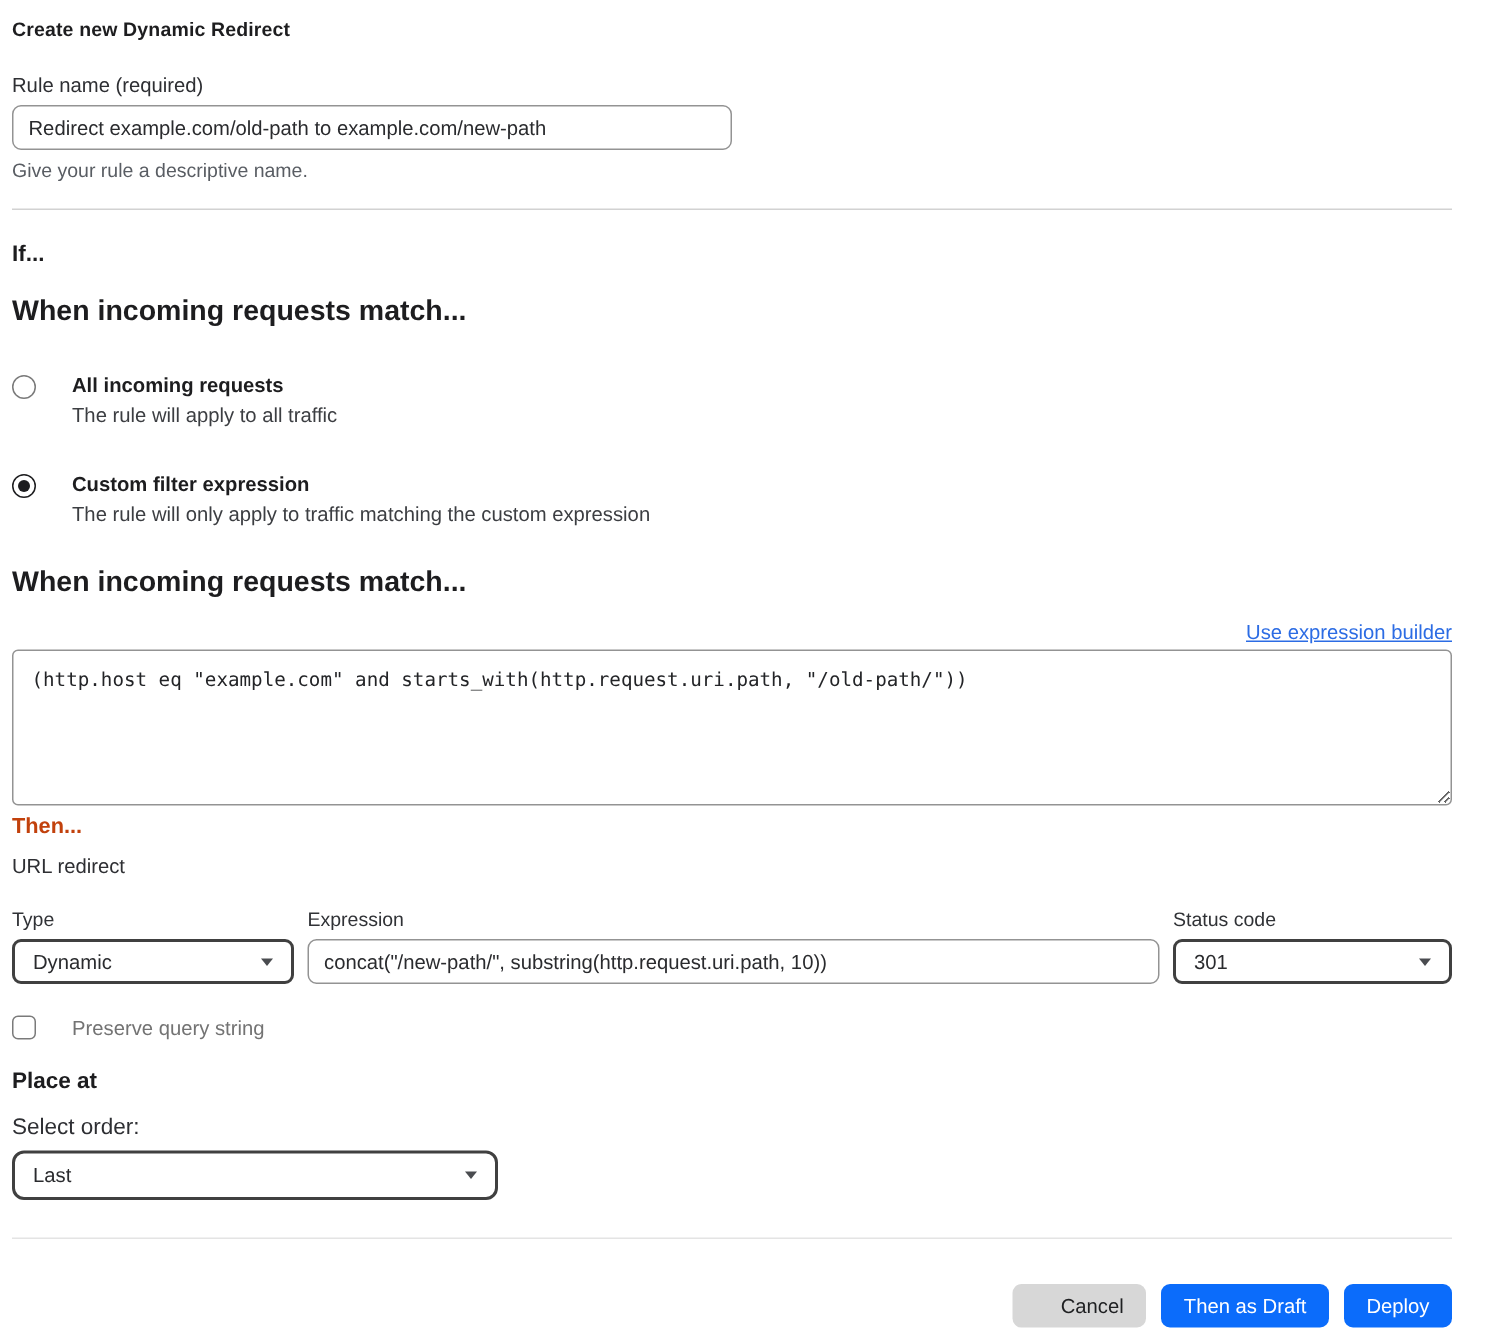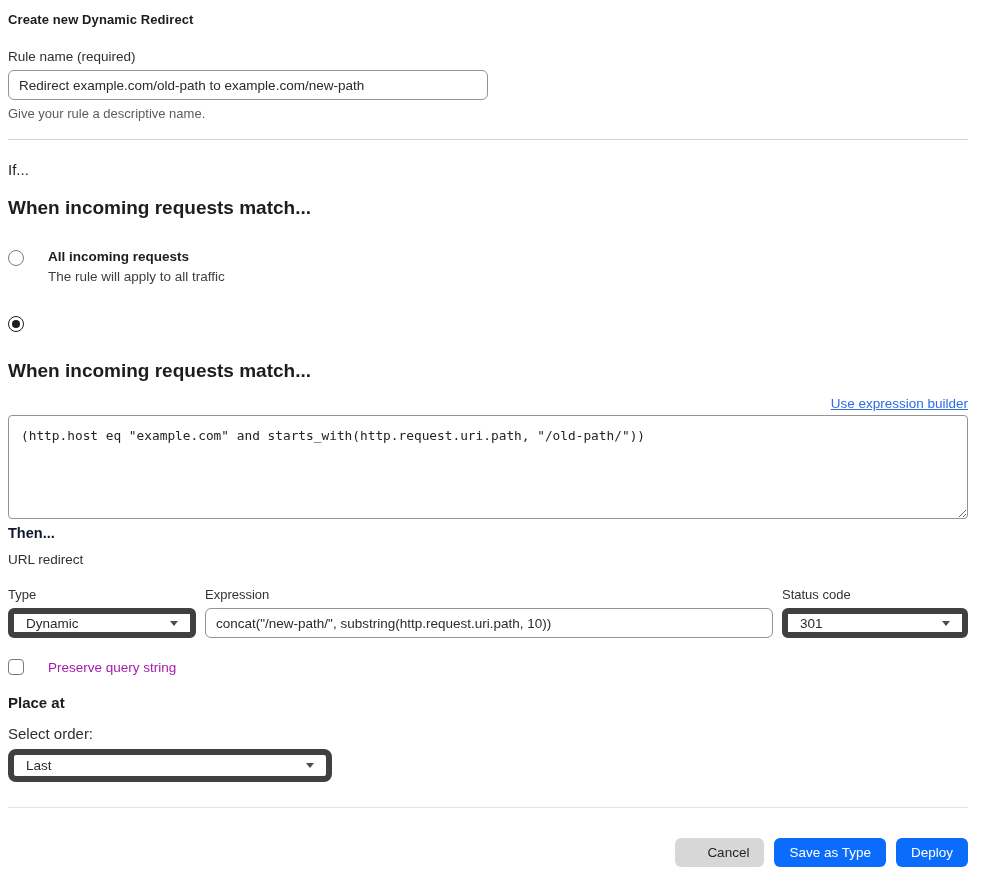--- a/index.html
+++ b/index.html
@@ -19,21 +19,21 @@
     border: 1px solid #939393; border-radius: 6px;
     padding: 12px 10px; font-size: 13.5px; color: #2a2b2e;
     font-family: "Liberation Sans", sans-serif; background: #fff; outline: none;
     display: block;
   }
   .help-text { margin-top: 6px; font-size: 13px; color: #595d63; }
 
   .divider { margin-top: 18px; border: none; border-top: 1px solid #d2d2d2; height: 0; }
   .divider.bottom { margin-top: 25px; border-top-color: #e4e4e4; }
 
-  .section-heading { margin-top: 21px; font-size: 15px; font-weight: normal; color: #1d1d1f; }
+  .section-heading { margin-top: 21px; font-size: 15px; font-weight: bold; color: #1d1d1f; }
   .sub-heading { margin-top: 19px; font-size: 19px; font-weight: bold; color: #1d1d1f; }
 
   .radio-row { display: flex; align-items: flex-start; margin-top: 30px; }
   .radio-row + .radio-row { margin-top: 31px; }
   .radio-circle {
     width: 16px; height: 16px; border-radius: 50%;
     border: 1.5px solid #7a7a7a; background: #fff; flex: 0 0 auto;
     margin-top: 1px; position: relative; cursor: pointer;
   }
   .radio-row.selected .radio-circle { border-color: #1d1d1f; }
@@ -49,49 +49,49 @@
   .builder-row { margin-top: 14px; text-align: right; }
   .builder-link { font-size: 13.5px; color: #2c6ce4; text-decoration: underline; cursor: pointer; }
 
   .expr-textarea {
     margin-top: 4px; width: 960px; height: 104px; display: block;
     border: 1px solid #939393; border-radius: 4px; resize: vertical;
     padding: 11px 12px; font-family: "DejaVu Sans Mono", "Liberation Mono", monospace;
     font-size: 12.8px; color: #232427; line-height: 1.35; outline: none; background: #fff;
   }
 
-  .then-heading { margin-top: 6px; font-size: 14.5px; font-weight: bold; color: #0f172a; }
+  .then-heading { margin-top: 6px; font-size: 14.5px; font-weight: bold; color: #c2410c; }
   .url-redirect-label { margin-top: 11px; font-size: 13.5px; color: #2e2f33; }
 
   .fields-row { margin-top: 20px; display: flex; gap: 9px; width: 960px; }
   .col-type { width: 188px; flex: 0 0 auto; }
   .col-expression { flex: 1 1 auto; }
   .col-status { width: 186px; flex: 0 0 auto; }
   .col-label { font-size: 13px; color: #303236; margin-bottom: 6px; }
   .select-box {
-    height: 30px; border: 6px solid #404040; border-radius: 6px; background: #fff;
+    height: 30px; border: 2px solid #404040; border-radius: 6px; background: #fff;
     display: flex; align-items: center; justify-content: space-between;
     padding: 0 12px; font-size: 13.5px; color: #2a2b2e; cursor: pointer;
   }
   .caret-down {
     width: 0; height: 0; border-left: 4.5px solid transparent;
     border-right: 4.5px solid transparent; border-top: 5.5px solid #4a4c50;
   }
   .inline-input {
     width: 100%; height: 30px; border: 1px solid #939393; border-radius: 6px;
     padding: 0 10px; font-size: 13.5px; color: #2a2b2e; outline: none;
     font-family: "Liberation Sans", sans-serif; background: #fff;
   }
 
   .checkbox-row { margin-top: 21px; display: flex; align-items: center; }
   .checkbox-box {
     width: 16px; height: 16px; border: 1.5px solid #7a7a7a; border-radius: 4px;
     background: #fff; flex: 0 0 auto; cursor: pointer;
   }
-  .checkbox-label { margin-left: 24px; font-size: 13.5px; color: #a21caf; cursor: pointer; }
+  .checkbox-label { margin-left: 24px; font-size: 13.5px; color: #737373; cursor: pointer; }
 
   .place-heading { margin-top: 19px; font-size: 15px; font-weight: bold; color: #1d1d1f; }
   .order-label { margin-top: 14px; font-size: 15px; color: #2e2f33; }
   .order-select { margin-top: 7px; width: 324px; height: 33px; border-radius: 8px; }
 
   .footer-buttons {
     margin-top: 30px; display: flex; justify-content: flex-end; gap: 10px;
   }
   .btn {
     height: 29px; border: none; border-radius: 6px; font-size: 13.5px;
@@ -120,20 +120,24 @@
   <div class="radio-row">
     <span class="radio-circle"></span>
     <span class="radio-texts">
       <span class="radio-label" style="display:block">All incoming requests</span>
       <span class="radio-desc" style="display:block">The rule will apply to all traffic</span>
     </span>
   </div>
 
   <div class="radio-row selected">
     <span class="radio-circle"></span>
+    <span class="radio-texts">
+      <span class="radio-label" style="display:block">Custom filter expression</span>
+      <span class="radio-desc" style="display:block">The rule will only apply to traffic matching the custom expression</span>
+    </span>
   </div>
 
   <div class="sub-heading" style="margin-top:28px">When incoming requests match...</div>
 
   <div class="builder-row">
     <a class="builder-link">Use expression builder</a>
   </div>
 
   <textarea class="expr-textarea" spellcheck="false" style="">(http.host eq "example.com" and starts_with(http.request.uri.path, "/old-path/"))</textarea>
 
@@ -170,17 +174,17 @@
   <div class="order-label">Select order:</div>
   <div class="select-box order-select">
     <span>Last</span>
     <span class="caret-down"></span>
   </div>
 
   <hr class="divider bottom">
 
   <div class="footer-buttons">
     <button class="btn btn-cancel">Cancel</button>
-    <button class="btn btn-primary">Save as Type</button>
+    <button class="btn btn-primary">Then as Draft</button>
     <button class="btn btn-primary">Deploy</button>
   </div>
 
 </div>
 
 </body></html>

